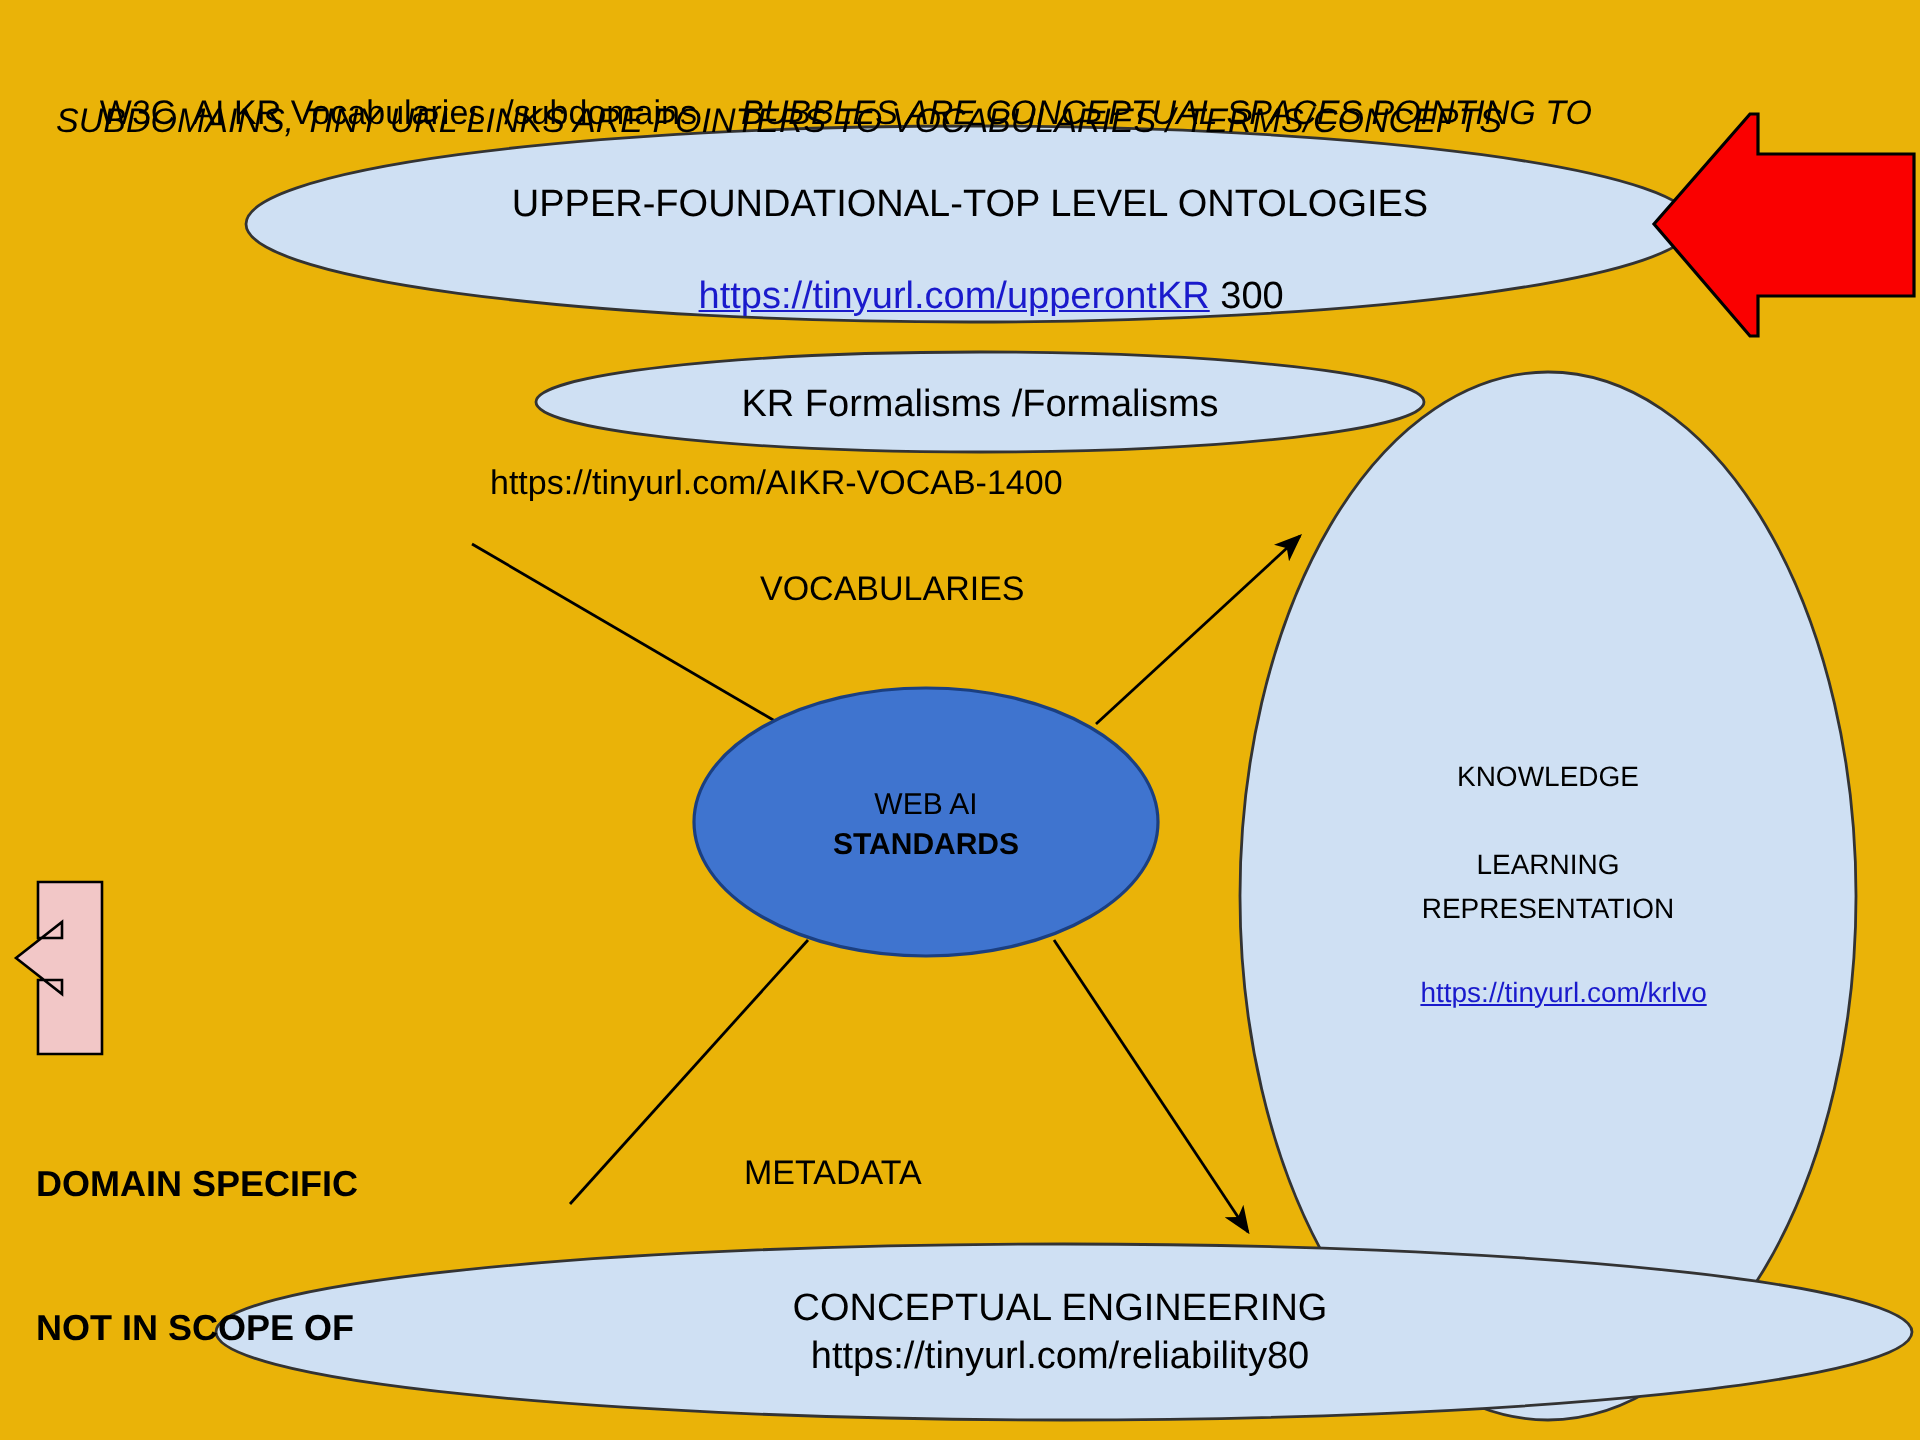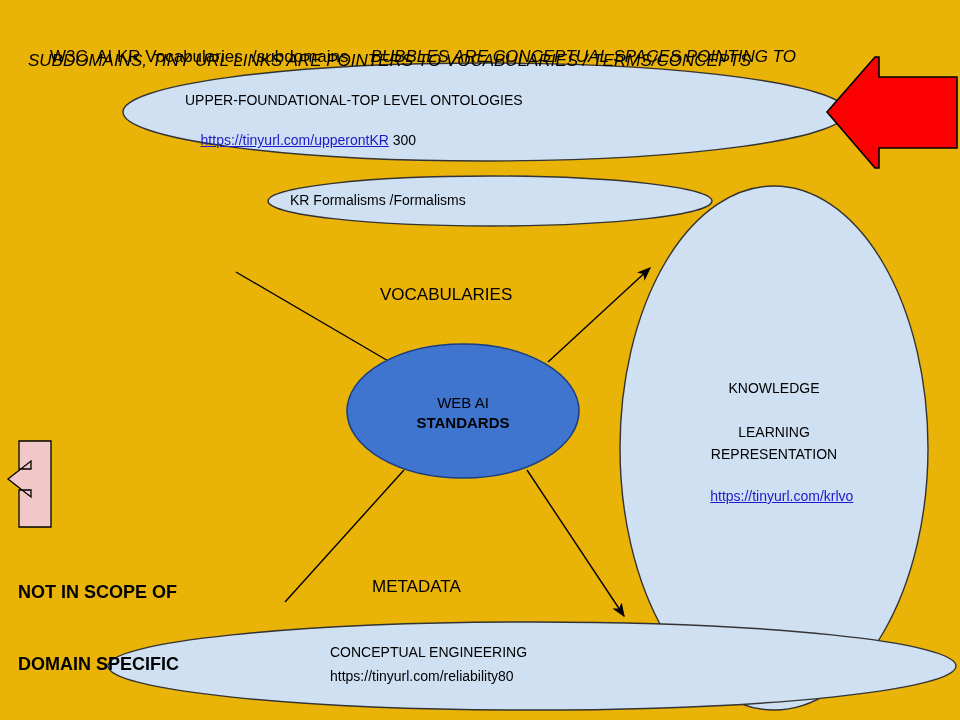--- a/index.html
+++ b/index.html
@@ -29,22 +29,22 @@
     line-height: 1.15;
   }
   .header-line {
     font-size: 17px;
     letter-spacing: 0px;
   }
   .header-italic {
     font-style: italic;
   }
   .ellipse-label {
-    text-align: left;
-    font-size: 14px;
+    text-align: center;
+    font-size: 19px;
   }
   .link {
     color: #1a1acc;
     text-decoration: underline;
   }
   .bold-note {
     font-weight: bold;
     font-size: 18px;
     line-height: 1.35;
   }
@@ -99,37 +99,38 @@
   </div>
   <div class="txt header-line header-italic" style="left:28px; top:51px;">SUBDOMAINS, TINY URL LINKS ARE POINTERS TO VOCABULARIES / TERMS/CONCEPTS</div>
 
   <div class="txt ellipse-label" style="left:185px; top:92px; width:600px;">UPPER-FOUNDATIONAL-TOP LEVEL ONTOLOGIES</div>
   <div class="txt ellipse-label" style="left:185px; top:116px; width:600px;">
     <span class="link">https://tinyurl.com/upperontKR</span><span> <span>300</span></span>
   </div>
 
   <div class="txt ellipse-label" style="left:290px; top:192px; width:400px;">KR Formalisms /Formalisms</div>
 
+  <div class="txt mid-label" style="left:245px; top:232px;">https://tinyurl.com/AIKR-VOCAB-1400</div>
 
   <div class="txt mid-label" style="left:380px; top:285px;">VOCABULARIES</div>
 
   <div class="txt mid-label" style="left:372px; top:577px;">METADATA</div>
 
   <div class="txt blue-label" style="left:363px; top:394px; width:200px;">WEB AI</div>
   <div class="txt blue-label" style="left:363px; top:414px; width:200px;font-weight:bold;">STANDARDS</div>
 
   <div class="txt kr-label" style="left:664px; top:379px; width:220px;">KNOWLEDGE</div>
   <div class="txt kr-label" style="left:664px; top:401px; width:220px;margin-top:44px;">REPRESENTATION</div>
   <div class="txt kr-label" style="left:664px; top:423px; width:220px;">LEARNING</div>
   <div class="txt kr-label" style="left:664px; top:468px; width:220px;">
     <span class="link">https://tinyurl.com/krlvo</span>
   </div>
 
   <div class="txt ellipse-label" style="left:330px; top:644px; width:400px;">CONCEPTUAL ENGINEERING</div>
   <div class="txt ellipse-label" style="left:330px; top:668px; width:400px;">https://tinyurl.com/reliability80</div>
 
   <div class="txt bold-note" style="left:18px; top:531px;">
+    <div>DOMAIN SPECIFIC</div>
     <div>NOT IN SCOPE OF</div>
-    <div>DOMAIN SPECIFIC</div>
     
   </div>
 
 </div>
 
 </body></html>

